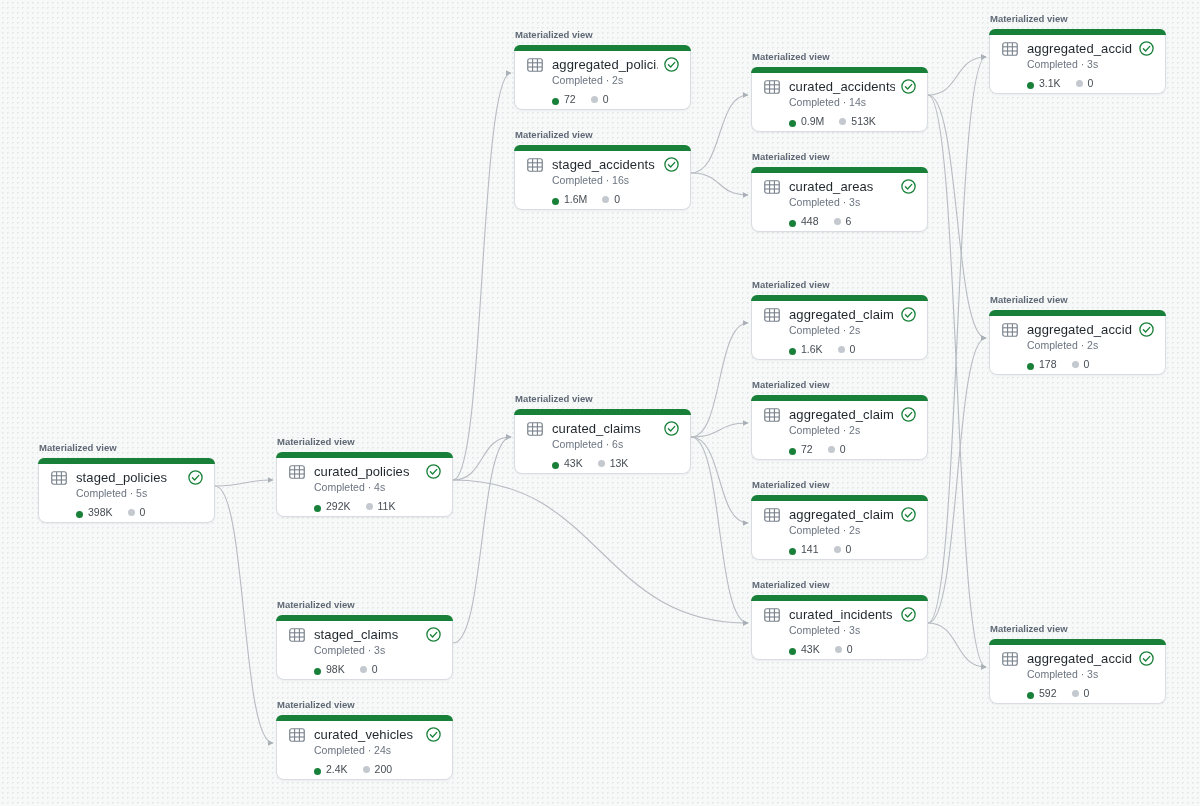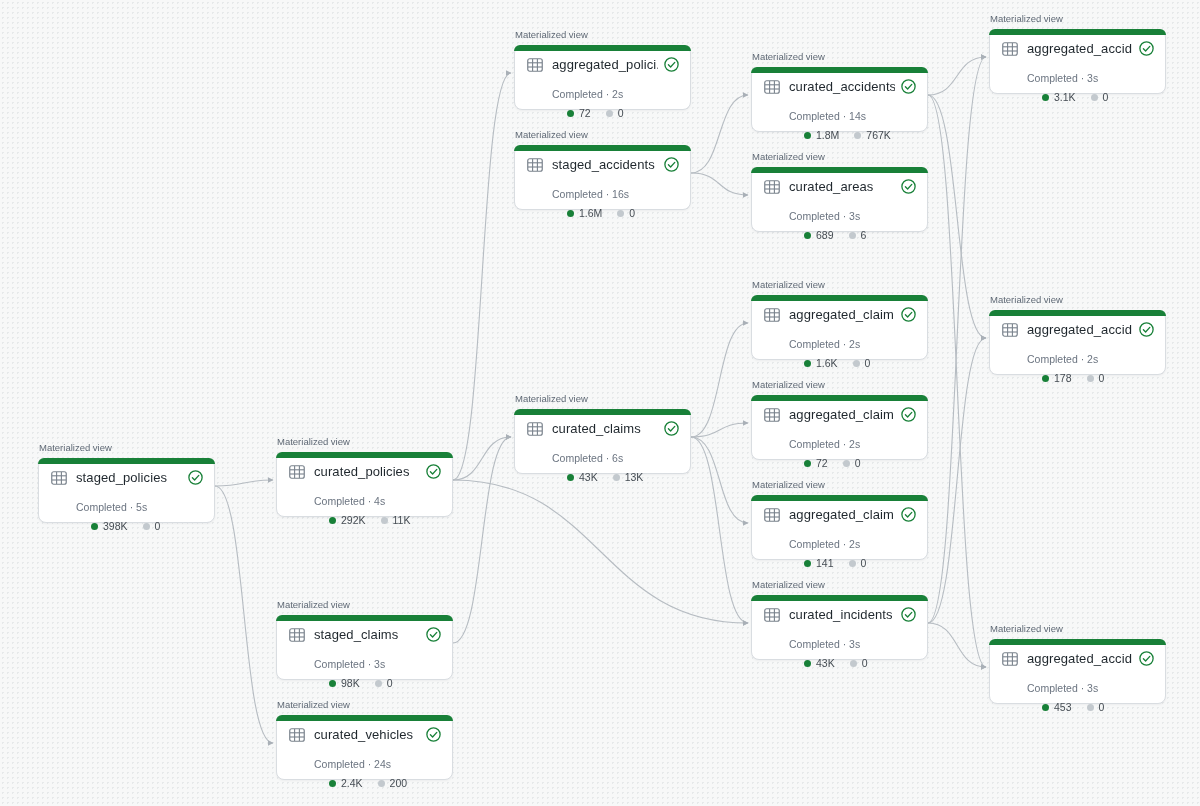--- a/index.html
+++ b/index.html
@@ -30,20 +30,21 @@
     z-index: 1;
   }
   .node-type-label {
     font-size: 9.5px;
     color: #5f6975;
     height: 13px;
     line-height: 13px;
     margin-bottom: 4px;
     padding-left: 1px;
     white-space: nowrap;
+    font-weight: bold;
   }
   .card {
     position: relative;
     width: 177px;
     height: 65px;
     background: #ffffff;
     border: 1px solid #d9dde1;
     border-radius: 8px;
     box-sizing: border-box;
     box-shadow: 0 1px 2px rgba(30,40,50,0.05);
@@ -66,29 +67,29 @@
     flex: 1 1 auto;
     font-size: 13px;
     font-weight: 500;
     color: #1f272d;
     white-space: nowrap;
     overflow: hidden;
     letter-spacing: 0.1px;
   }
   .check-icon { flex: 0 0 auto; margin-left: 6px; display: block; }
   .node-status {
-    margin: 16px 11px 0 37px;
+    margin: 2px 11px 0 37px;
     font-size: 10.5px;
     color: #6b7480;
     white-space: nowrap;
   }
   .metrics {
     display: flex;
-    align-items: center;
-    margin: 7px 11px 0 52px;
+    align-items: flex-end;
+    margin: 7px 11px 0 37px;
     font-size: 10.5px;
     color: #454c53;
   }
   .dot {
     width: 7px; height: 7px;
     border-radius: 50%;
     margin-right: 5px;
     flex: 0 0 auto;
   }
   .dot-primary { background: #188038; }
@@ -351,24 +352,24 @@
         </svg>
         <div class="node-title">curated_accidents</div>
         <svg class="check-icon" width="15" height="15" viewBox="0 0 15 15">
           <circle cx="7.5" cy="7.5" r="6.6" fill="none" stroke="#188038" stroke-width="1.3"></circle>
           <path d="M4.4,7.8 L6.6,10 L10.8,5.4" fill="none" stroke="#188038" stroke-width="1.3" stroke-linecap="round" stroke-linejoin="round"></path>
         </svg>
       </div>
       <div class="node-status">Completed · 14s</div>
       <div class="metrics">
         <span class="dot dot-primary"></span>
-        <span class="metric-primary">1.8M</span>
-        <span class="metric-secondary-group">
-          <span class="dot dot-secondary"></span>
-          <span class="metric-secondary">767K</span>
+        <span class="metric-primary">0.9M</span>
+        <span class="metric-secondary-group">
+          <span class="dot dot-secondary"></span>
+          <span class="metric-secondary">513K</span>
         </span>
       </div>
     </div>
   </div>
 
   <div class="node" style="left: 751px; top: 150px;">
     <div class="node-type-label">Materialized view</div>
     <div class="card">
       <div class="strip"></div>
       <div class="title-row">
@@ -381,21 +382,21 @@
         </svg>
         <div class="node-title">curated_areas</div>
         <svg class="check-icon" width="15" height="15" viewBox="0 0 15 15">
           <circle cx="7.5" cy="7.5" r="6.6" fill="none" stroke="#188038" stroke-width="1.3"></circle>
           <path d="M4.4,7.8 L6.6,10 L10.8,5.4" fill="none" stroke="#188038" stroke-width="1.3" stroke-linecap="round" stroke-linejoin="round"></path>
         </svg>
       </div>
       <div class="node-status">Completed · 3s</div>
       <div class="metrics">
         <span class="dot dot-primary"></span>
-        <span class="metric-primary">689</span>
+        <span class="metric-primary">448</span>
         <span class="metric-secondary-group">
           <span class="dot dot-secondary"></span>
           <span class="metric-secondary">6</span>
         </span>
       </div>
     </div>
   </div>
 
   <div class="node" style="left: 751px; top: 278px;">
     <div class="node-type-label">Materialized view</div>
@@ -591,21 +592,21 @@
         </svg>
         <div class="node-title">aggregated_accid...</div>
         <svg class="check-icon" width="15" height="15" viewBox="0 0 15 15">
           <circle cx="7.5" cy="7.5" r="6.6" fill="none" stroke="#188038" stroke-width="1.3"></circle>
           <path d="M4.4,7.8 L6.6,10 L10.8,5.4" fill="none" stroke="#188038" stroke-width="1.3" stroke-linecap="round" stroke-linejoin="round"></path>
         </svg>
       </div>
       <div class="node-status">Completed · 3s</div>
       <div class="metrics">
         <span class="dot dot-primary"></span>
-        <span class="metric-primary">453</span>
+        <span class="metric-primary">592</span>
         <span class="metric-secondary-group">
           <span class="dot dot-secondary"></span>
           <span class="metric-secondary">0</span>
         </span>
       </div>
     </div>
   </div>
 </div>
 </div>
 

